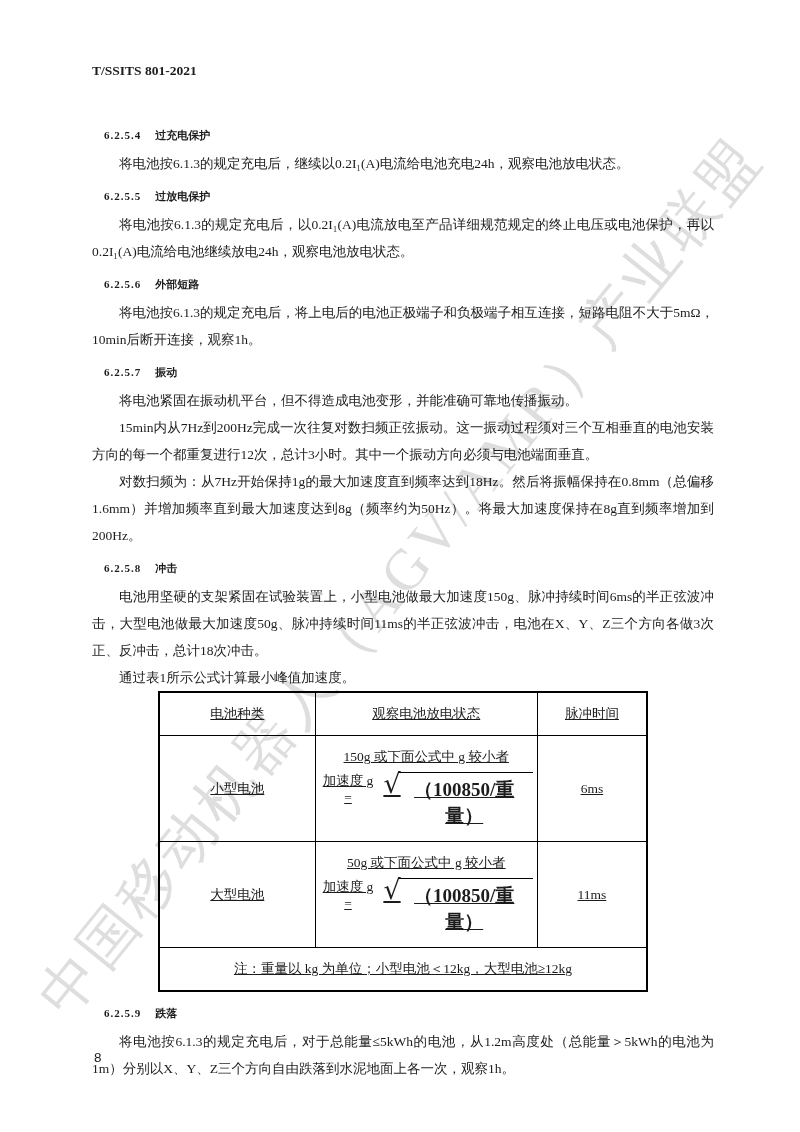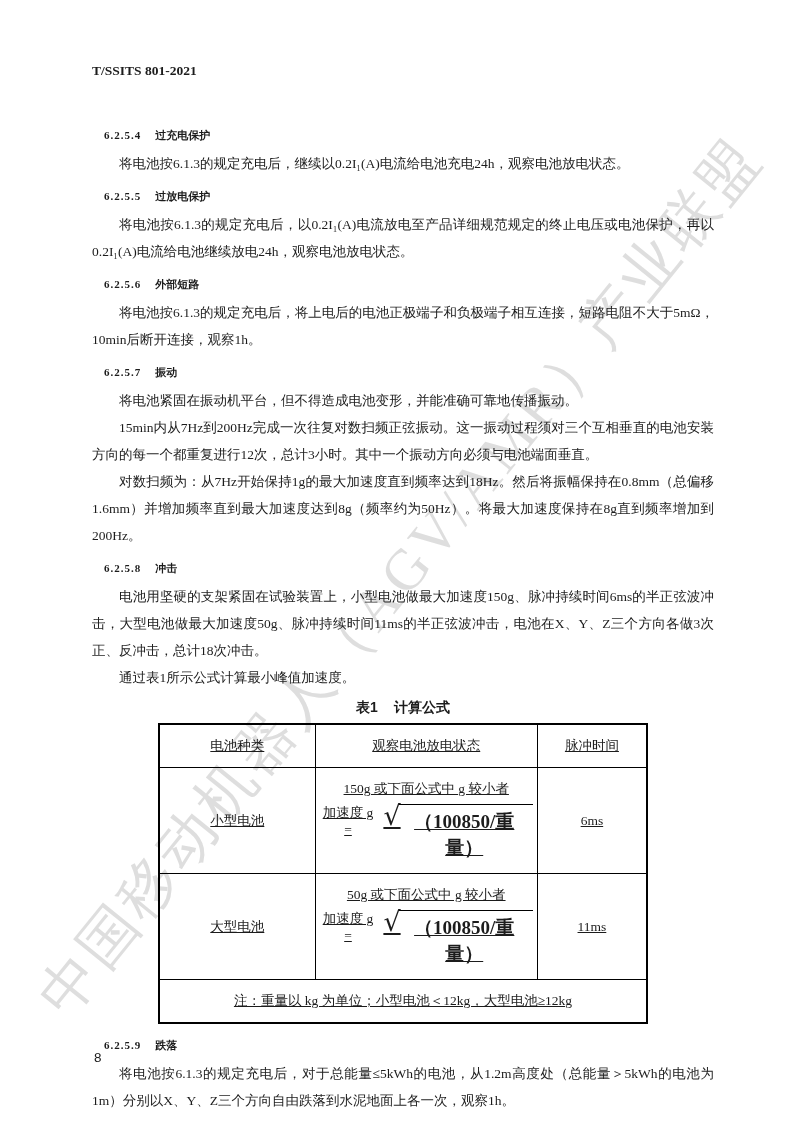--- a/index.html
+++ b/index.html
@@ -162,23 +162,20 @@
     </div>
 
     <div class="section">
       <div class="section-heading">
         <span class="sec-num">6.2.5.8</span><span>冲击</span>
       </div>
       <p class="body-paragraph">电池用坚硬的支架紧固在试验装置上，小型电池做最大加速度150g、脉冲持续时间6ms的半正弦波冲击，大型电池做最大加速度50g、脉冲持续时间11ms的半正弦波冲击，电池在X、Y、Z三个方向各做3次正、反冲击，总计18次冲击。</p>
       <p class="body-paragraph">通过表1所示公式计算最小峰值加速度。</p>
     </div>
 
-    <div class="table-caption">
-      <span class="cap-label">表1</span><span>计算公式</span>
-    </div>
 
     <table class="calc-table">
       <tbody>
           <tr>
         <th class="col-type">电池种类</th>
         <th class="col-accel">观察电池放电状态</th>
         <th class="col-pulse">脉冲时间</th>
       </tr>
       <tr>
         <td>小型电池</td>

